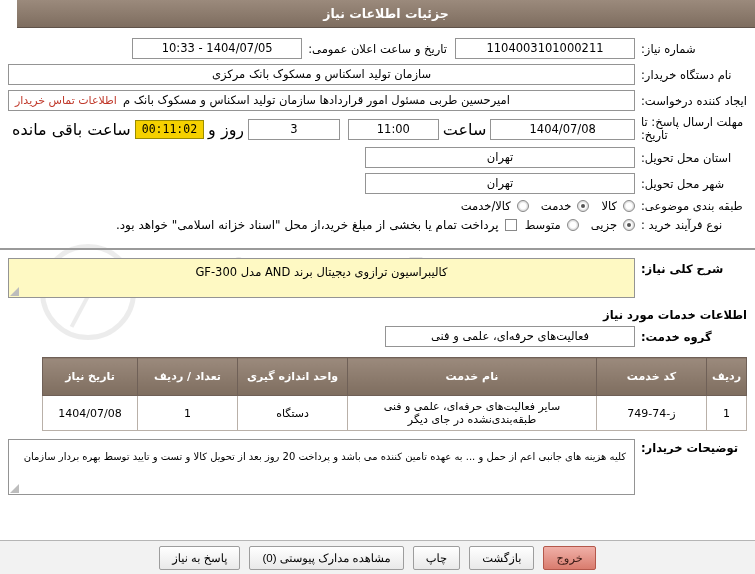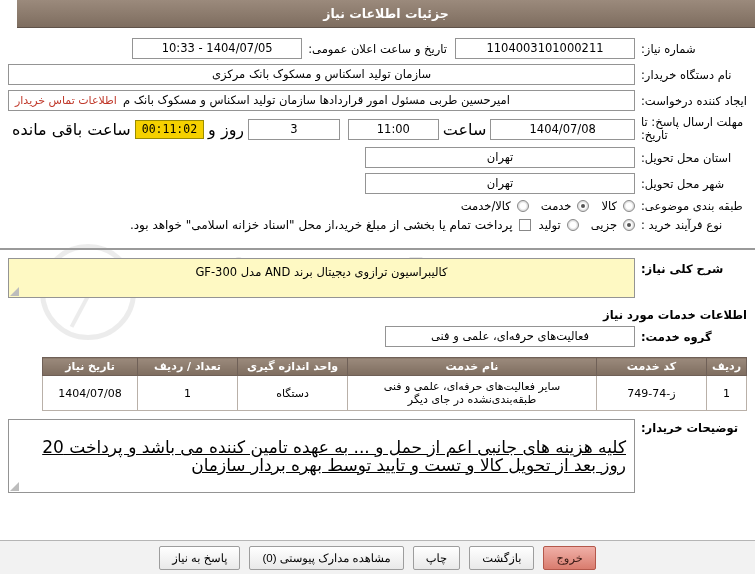--- a/index.html
+++ b/index.html
@@ -228,21 +228,21 @@
     font-size: 11px;
     position: relative;
     z-index: 6;
     background: #fff;
   }
   table.items th {
     background: #8c7b6e;
     background: linear-gradient(#9b8a7c, #7e6d5f);
     color: #fff;
     border: 1px solid #6f6057;
-    height: 18px;
+    height: 38px;
     font-weight: bold;
     font-size: 11px;
   }
   table.items td {
     border: 1px solid #b9b0a8;
     text-align: center;
     padding: 4px 5px;
     color: #000;
     background: #fff;
     font-size: 11px;
@@ -264,27 +264,26 @@
     font-weight: bold;
     flex: none;
     line-height: 15px;
     padding-top: 2px;
   }
   .notes-box {
     border: 1px solid #949494;
     background: #fff;
     flex: 1;
     min-height: 56px;
-    font-size: 17px;
-    padding: 18px 8px;
+    font-size: 10px;
+    padding: 8px 8px;
     text-align: right;
     line-height: 18px;
     position: relative;
     color: #000;
-    text-decoration: underline;
   }
   .notes-box:after {
     content: "";
     position: absolute;
     left: 1px; bottom: 1px;
     width: 0; height: 0;
     border-left: 9px solid transparent;
     border-bottom: 9px solid #bdbdbd;
   }
 
@@ -388,21 +387,21 @@
     </div>
     <div style="flex:1"></div>
   </div>
 
   <div class="row">
     <div class="lbl">نوع فرآیند خرید :</div>
     <div class="radio-group">
       <span class="radio on"></span>
       <span class="radio-label">جزیی</span>
       <span class="radio"></span>
-      <span class="radio-label">تولید</span>
+      <span class="radio-label">متوسط</span>
     </div>
     <span class="checkbox"></span>
     <span class="note-text">پرداخت تمام یا بخشی از مبلغ خرید،از محل "اسناد خزانه اسلامی" خواهد بود.</span>
     <div style="flex:1"></div>
   </div>
 
 </div>
 
 <div class="sec-row">
   <div class="sec-lbl">شرح کلی نیاز:</div>

